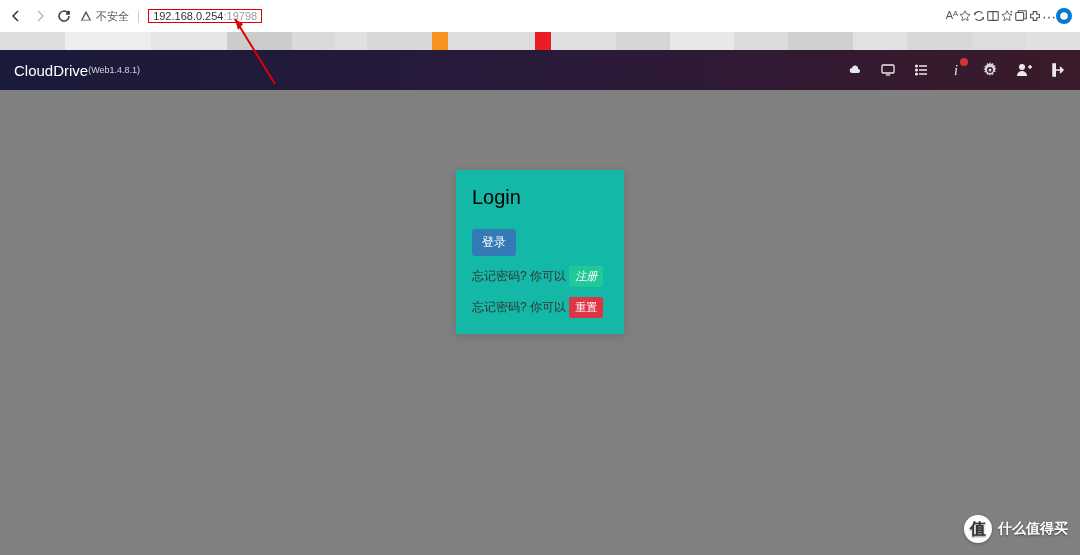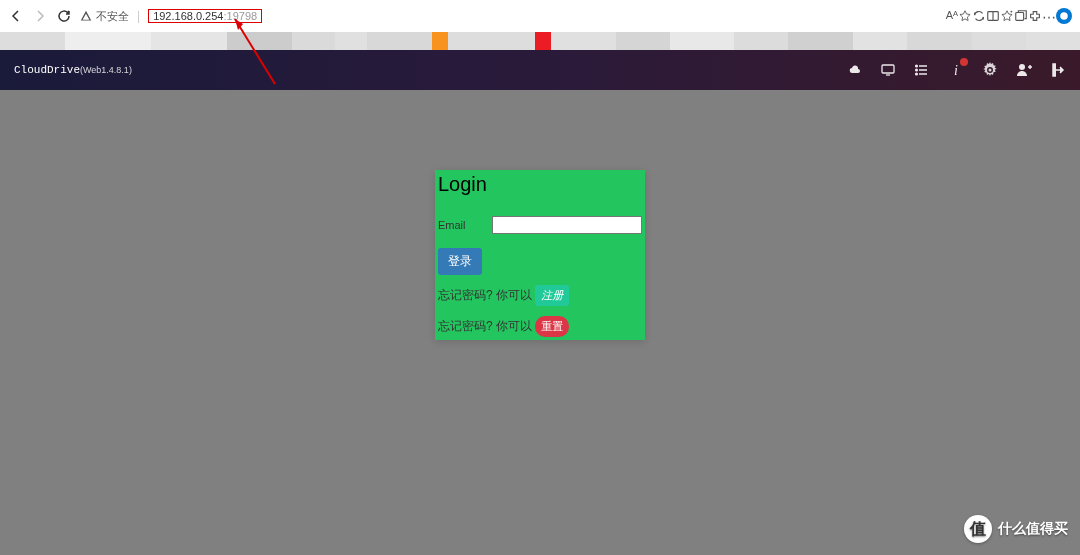--- a/index.html
+++ b/index.html
@@ -21,40 +21,40 @@
     
     
     .color-strip { height: 18px; display: flex; }
     .color-strip div { height: 100%; }
     
     
     .arrow-annotation { position: absolute; top: 14px; left: 225px; pointer-events: none; z-index: 50; }
     
     
     .app-bar { height: 40px; background: linear-gradient(90deg, #1a1a3a 0%, #2a1a3a 50%, #3a1a2a 100%); color: #fff; display: flex; align-items: center; padding: 0 14px; }
-    .app-title { font-size: 11px; font-family: Liberation Mono, monospace; }
+    .app-title { font-size: 15px; }
     .app-ver { font-size: 9px; opacity: 0.8; }
     .app-icons { margin-left: auto; display: flex; align-items: center; gap: 18px; }
     .app-icons .ic { width: 16px; height: 16px; fill: #fff; opacity: 0.9; position: relative; }
     .badge-dot { position: absolute; top: -4px; right: -4px; width: 8px; height: 8px; background: #e53935; border-radius: 50%; }
     
     
     .content { height: 473px; background: #808080; display: flex; align-items: flex-start; justify-content: center; padding-top: 80px; }
-    .login-card { width: 210px; background: #22c55e; padding: 3px; box-shadow: 0 2px 8px rgba(0,0,0,0.15); }
+    .login-card { width: 168px; background: #14b8a6; padding: 16px; box-shadow: 0 2px 8px rgba(0,0,0,0.15); }
     .login-title { font-size: 20px; font-weight: 400; margin-bottom: 20px; }
     .form-row { display: flex; align-items: center; margin-bottom: 14px; }
     .form-label { width: 55px; font-size: 11px; color: #333; }
     .form-input { flex: 1; border: 1px solid #767676; height: 18px; padding: 1px 3px; font-size: 11px; }
     .checkbox-row { display: flex; align-items: center; gap: 5px; margin: 16px 0 16px 8px; }
     .checkbox-row input { width: 12px; height: 12px; }
     .checkbox-row label { font-size: 11px; color: #333; }
     .btn { display: inline-block; padding: 5px 10px; font-size: 12px; color: #fff; border: none; border-radius: 3px; cursor: pointer; }
     .btn-primary { background: #337ab7; }
     .btn-teal { background: #20c997; padding: 3px 6px; font-size: 11px; border-radius: 2px; font-style: italic; }
-    .btn-red { background: #dc3545; padding: 3px 6px; font-size: 11px; border-radius: 10px; }
+    .btn-red { background: #dc3545; padding: 3px 6px; font-size: 11px; border-radius: 2px; }
     .subtext { font-size: 12px; color: #333; margin-top: 10px; line-height: 1.6; }
     
     
     .watermark { position: absolute; bottom: 12px; right: 12px; display: flex; align-items: center; gap: 6px; color: #fff; font-size: 14px; font-weight: 700; text-shadow: 0 1px 2px rgba(0,0,0,0.5); }
     .wm-circle { width: 28px; height: 28px; border-radius: 50%; background: #fff; color: #333; display: flex; align-items: center; justify-content: center; font-size: 16px; font-weight: 900; box-shadow: 0 1px 3px rgba(0,0,0,0.3); }
   </style>
 </head>
 <body>
 
 <div class="browser-chrome">
@@ -177,24 +177,20 @@
       </svg>
     <svg class="ic" viewBox="0 0 16 16" fill="none" stroke="#fff" stroke-width="1.5">
         <path d="M6 2H3v12h3M10 5l3 3-3 3M13 8H6"></path>
       </svg>
   </div>
 </div>
 
 <div class="content">
   <div class="login-card">
     <div class="login-title">Login</div>
-    <div class="form-row">
-      <div class="form-label">Email</div>
-      <input class="form-input" type="text" style="">
-    </div>
     <button class="btn btn-primary">登录</button>
     <div class="subtext">
       <span>忘记密码? 你可以 </span><button class="btn btn-teal">注册</button>
     </div>
     <div class="subtext">
       <span>忘记密码? 你可以 </span><button class="btn btn-red">重置</button>
     </div>
   </div>
 </div>
 

